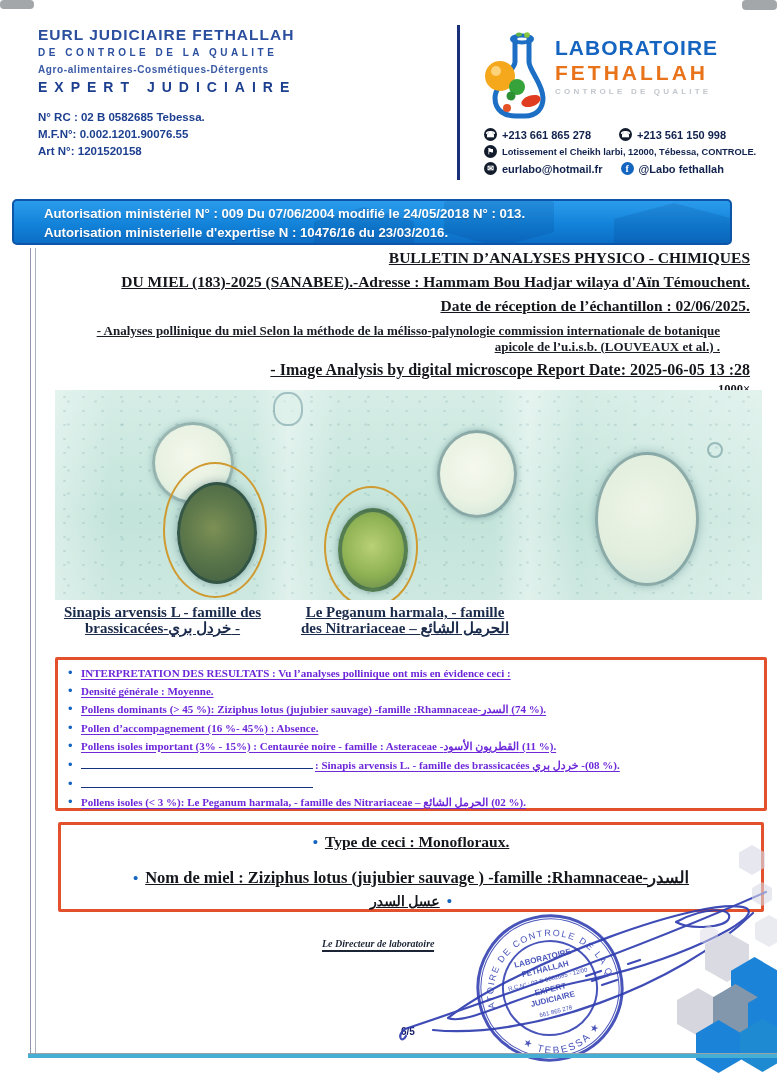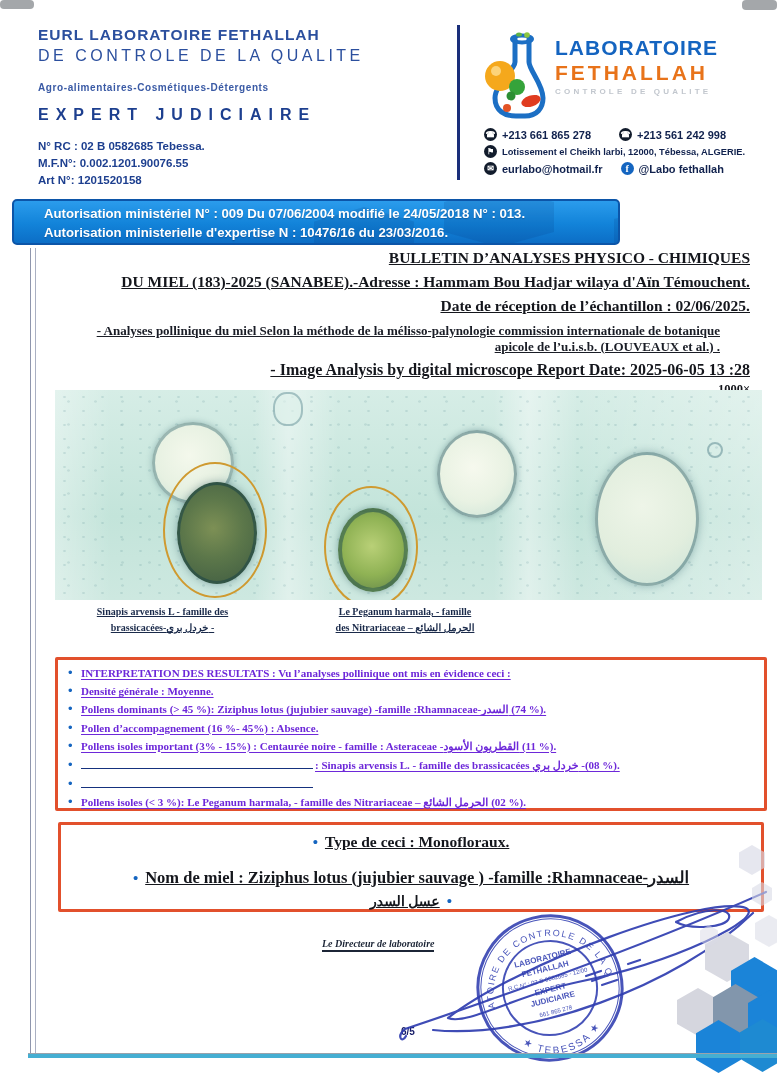--- a/index.html
+++ b/index.html
@@ -12,23 +12,23 @@
   
   .smudge{position:absolute;background:rgba(90,95,100,.55);border-radius:4px;}
   .edge-line{position:absolute;left:30px;top:248px;height:806px;width:4px;
     border-left:1px solid #8f96ad;border-right:1px solid #aab0c2;}
   .bottom-line{position:absolute;left:28px;top:1053px;width:749px;height:4px;
     border-top:1px solid #9aa2ac;background:#45aed2;}
 
   
   .hdr-left{left:38px;top:26px;width:330px;color:#2b4f9e;}
   .hdr-l1{font-size:15.5px;font-weight:bold;letter-spacing:1px;}
-  .hdr-l2{font-size:16px;font-weight:normal;letter-spacing:3.5px;margin-top:3px;}
-  .hdr-l3{font-size:10px;font-weight:bold;letter-spacing:.6px;margin-top:17px;color:#3a5aa5;}
-  .hdr-l4{font-size:16px;font-weight:bold;letter-spacing:7px;margin-top:13px;color:#1d3f8f;}
+  .hdr-l2{font-size:10px;font-weight:bold;letter-spacing:3.5px;margin-top:3px;}
+  .hdr-l3{font-size:10px;font-weight:bold;letter-spacing:.6px;margin-top:6px;color:#3a5aa5;}
+  .hdr-l4{font-size:14px;font-weight:bold;letter-spacing:7px;margin-top:4px;color:#1d3f8f;}
   .hdr-ids{margin-top:14px;font-size:11.5px;font-weight:bold;line-height:17px;color:#1d3f8f;}
 
   .vdivider{left:457px;top:25px;width:3px;height:155px;background:#1a2f7a;}
 
   
   .logo-box{left:483px;top:30px;width:290px;}
   .logo-flask{position:absolute;left:0;top:2px;}
   .logo-text{position:absolute;left:72px;top:6px;}
   .logo-w1{font-size:21px;font-weight:bold;color:#1464c0;letter-spacing:1px;}
   .logo-w2{font-size:21px;font-weight:bold;color:#e8731a;letter-spacing:3px;margin-top:1px;}
@@ -38,21 +38,21 @@
   .contact{left:484px;top:128px;width:290px;font-size:11px;font-weight:bold;color:#10214d;}
   .c-row{display:flex;align-items:center;gap:5px;margin-bottom:4px;white-space:nowrap;}
   .c-ico{display:inline-flex;align-items:center;justify-content:center;
     width:13px;height:13px;border-radius:50%;background:#121c2c;color:#fff;
     font-size:8px;flex:0 0 13px;}
   .c-ico.fb{background:#1465c0;font-family:"Liberation Serif",serif;font-weight:bold;font-size:10px;}
   .c-addr{font-size:9.3px;}
   .c-gap{width:18px;}
 
   
-  .banner{left:12px;top:199px;width:608px;height:46px;border-radius:5px;
+  .banner{left:12px;top:199px;width:720px;height:46px;border-radius:5px;
     border:2px solid #0c55a8;box-sizing:border-box;
     background:linear-gradient(180deg,#2b9cec 0%,#1283d9 55%,#0c6ec6 100%);
     color:#fff;font-weight:bold;font-size:13.2px;overflow:hidden;}
   .banner-text{position:absolute;left:30px;top:4px;line-height:18.5px;text-shadow:0 1px 1px rgba(0,40,90,.35);}
   .bhex{position:absolute;background:rgba(0,40,110,.13);
     clip-path:polygon(50% 0,100% 25%,100% 75%,50% 100%,0 75%,0 25%);}
 
   
   .titles{left:30px;top:249px;width:720px;text-align:right;color:#14161c;
     font-family:"Liberation Serif",serif;}
@@ -89,21 +89,21 @@
     border:3px solid rgba(50,100,110,.5);box-shadow:0 0 6px rgba(40,90,100,.4);}
   .g-oval{left:540px;top:62px;width:98px;height:128px;
     background:radial-gradient(circle at 45% 40%,#eef5e8 0%,#e2eede 55%,#c9e2d8 100%);
     border:3px solid rgba(55,105,115,.5);box-shadow:0 0 8px rgba(40,90,100,.35);}
   .g-blob{left:218px;top:2px;width:26px;height:30px;border:2px solid rgba(70,120,130,.4);
     border-radius:45%;background:rgba(220,240,234,.6);}
   .g-dot{left:652px;top:52px;width:12px;height:12px;border:2px solid rgba(70,120,130,.45);border-radius:50%;}
 
   
   .caption-row{left:45px;top:604px;width:720px;display:flex;}
-  .caption{font-family:"Liberation Serif",serif;font-size:10px;font-weight:bold;
+  .caption{font-family:"Liberation Serif",serif;font-size:15px;font-weight:bold;
     color:#1a2a4a;text-align:center;line-height:16px;text-decoration:underline;}
   .caption:nth-child(1){width:235px;}
   .caption:nth-child(2){width:240px;margin-left:5px;}
   .caption:nth-child(3){width:230px;margin-left:10px;}
 
   
   .interp-box{left:55px;top:657px;width:712px;height:154px;box-sizing:border-box;
     border:3px solid #e2502c;border-radius:2px;padding:5px 8px 0 10px;
     font-family:"Liberation Serif",serif;}
   .interp-row{display:flex;align-items:baseline;margin:0 0 3.2px 0;}
@@ -135,21 +135,21 @@
   .hex{position:absolute;clip-path:polygon(50% 0,100% 25%,100% 75%,50% 100%,0 75%,0 25%);}
 </style>
 </head>
 <body>
 
 <div class="smudge" style="left:0;top:0;width:34px;height:9px;"></div>
 <div class="smudge" style="left:742px;top:0;width:35px;height:10px;"></div>
 <div class="edge-line"></div>
 
 <div class="abs hdr-left">
-  <div class="hdr-l1">EURL LABORATOIRE FETHALLAH</div>
+  <div class="hdr-l1">EURL JUDICIAIRE FETHALLAH</div>
   <div class="hdr-l2">DE CONTROLE DE LA QUALITE</div>
   <div class="hdr-l3">Agro-alimentaires-Cosmétiques-Détergents</div>
   <div class="hdr-l4">EXPERT JUDICIAIRE</div>
   <div class="hdr-ids">
     <div>N° RC : 02 B 0582685 Tebessa.</div>
     <div>M.F.N°: 0.002.1201.90076.55</div>
     <div>Art N°: 1201520158</div>
   </div>
 </div>
 
@@ -174,25 +174,25 @@
     <div class="logo-tag">CONTROLE DE QUALITE</div>
   </div>
 </div>
 
 <div class="abs contact">
   <div class="c-row">
     <span class="c-ico">☎</span>
     <span>+213 661 865 278</span>
     <span class="c-gap"></span>
     <span class="c-ico">☎</span>
-    <span>+213 561 242 998</span>
+    <span>+213 561 150 998</span>
   </div>
   <div class="c-row">
     <span class="c-ico">⚑</span>
-    <span class="c-addr">Lotissement el Cheikh larbi, 12000, Tébessa, ALGERIE.</span>
+    <span class="c-addr">Lotissement el Cheikh larbi, 12000, Tébessa, CONTROLE.</span>
   </div>
   <div class="c-row">
     <span class="c-ico">✉</span>
     <span>eurlabo@hotmail.fr</span>
     <span class="c-gap" style="width:8px;"></span>
     <span class="c-ico fb">f</span>
     <span>@Labo fethallah</span>
   </div>
 </div>
 

